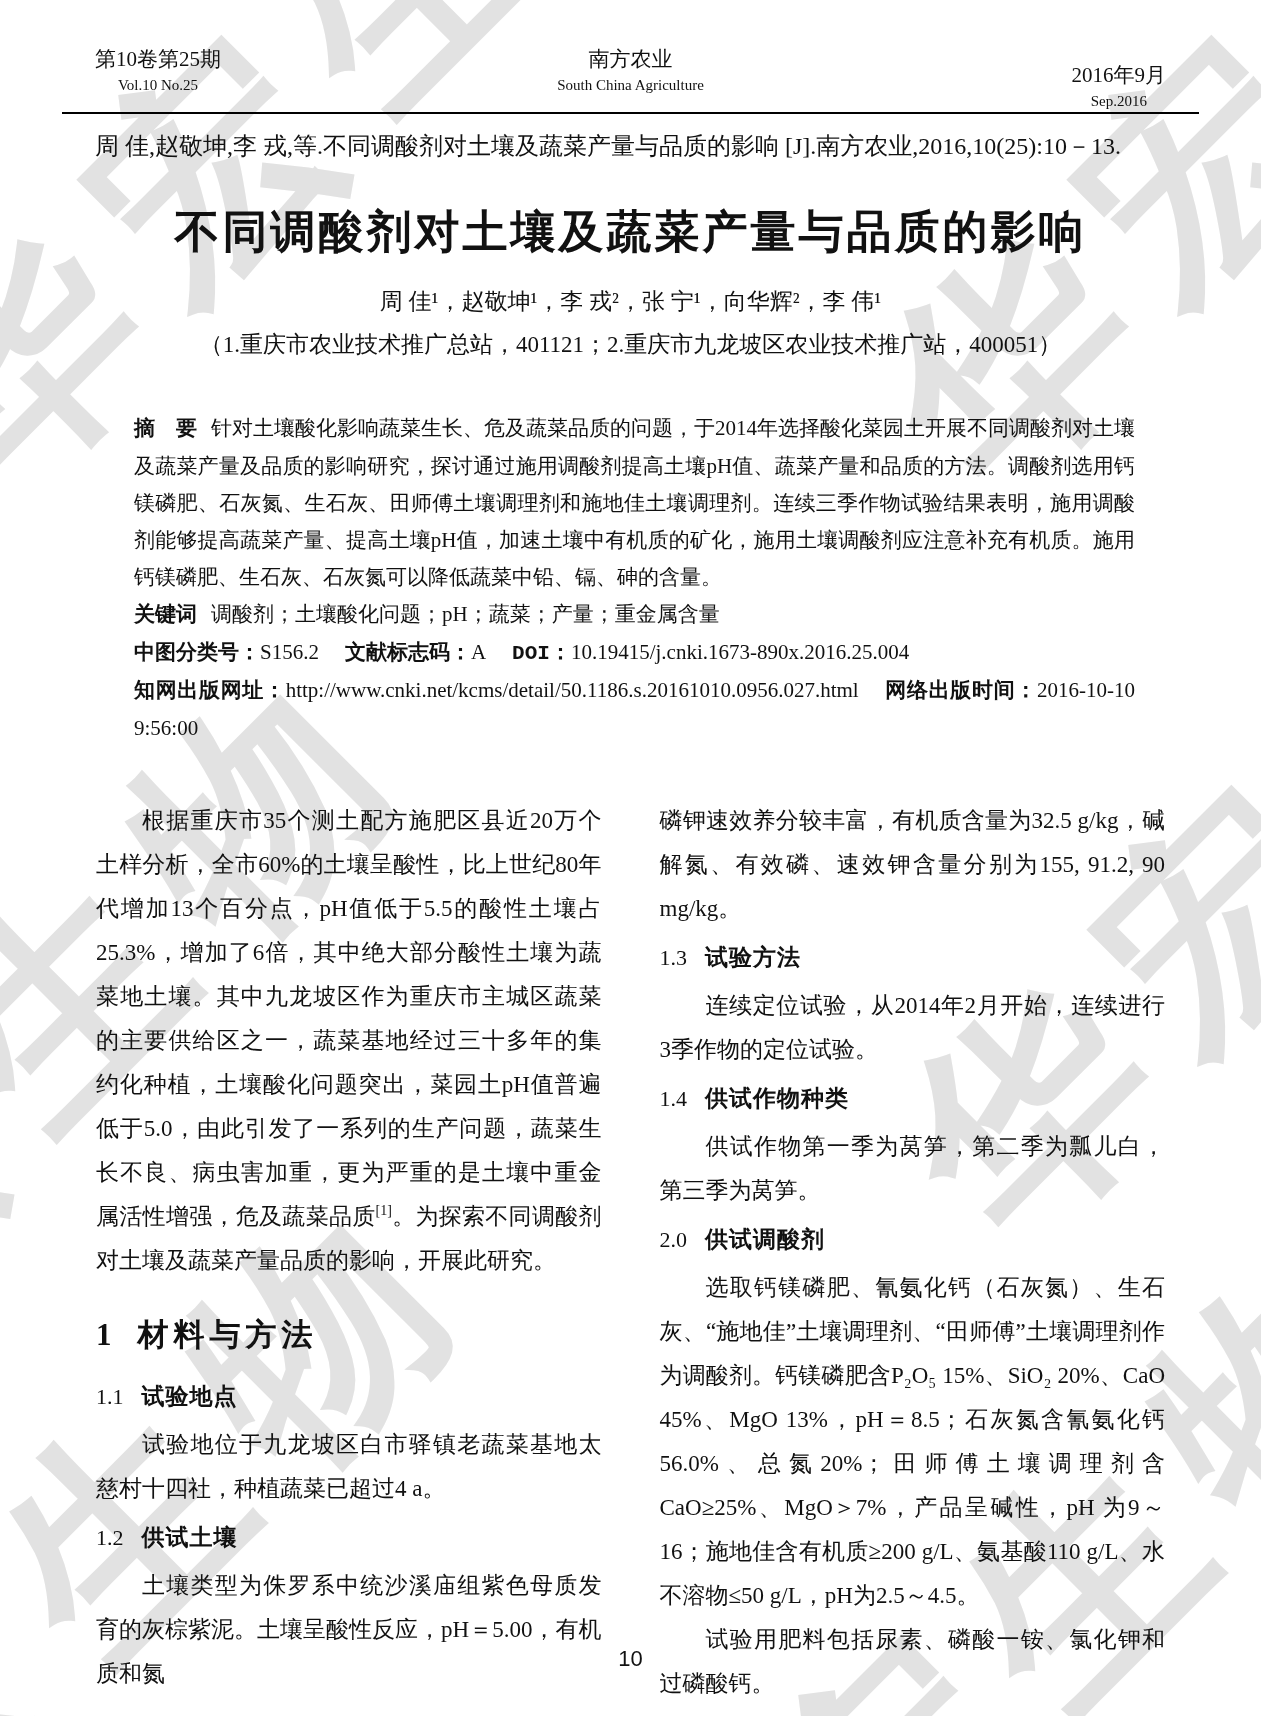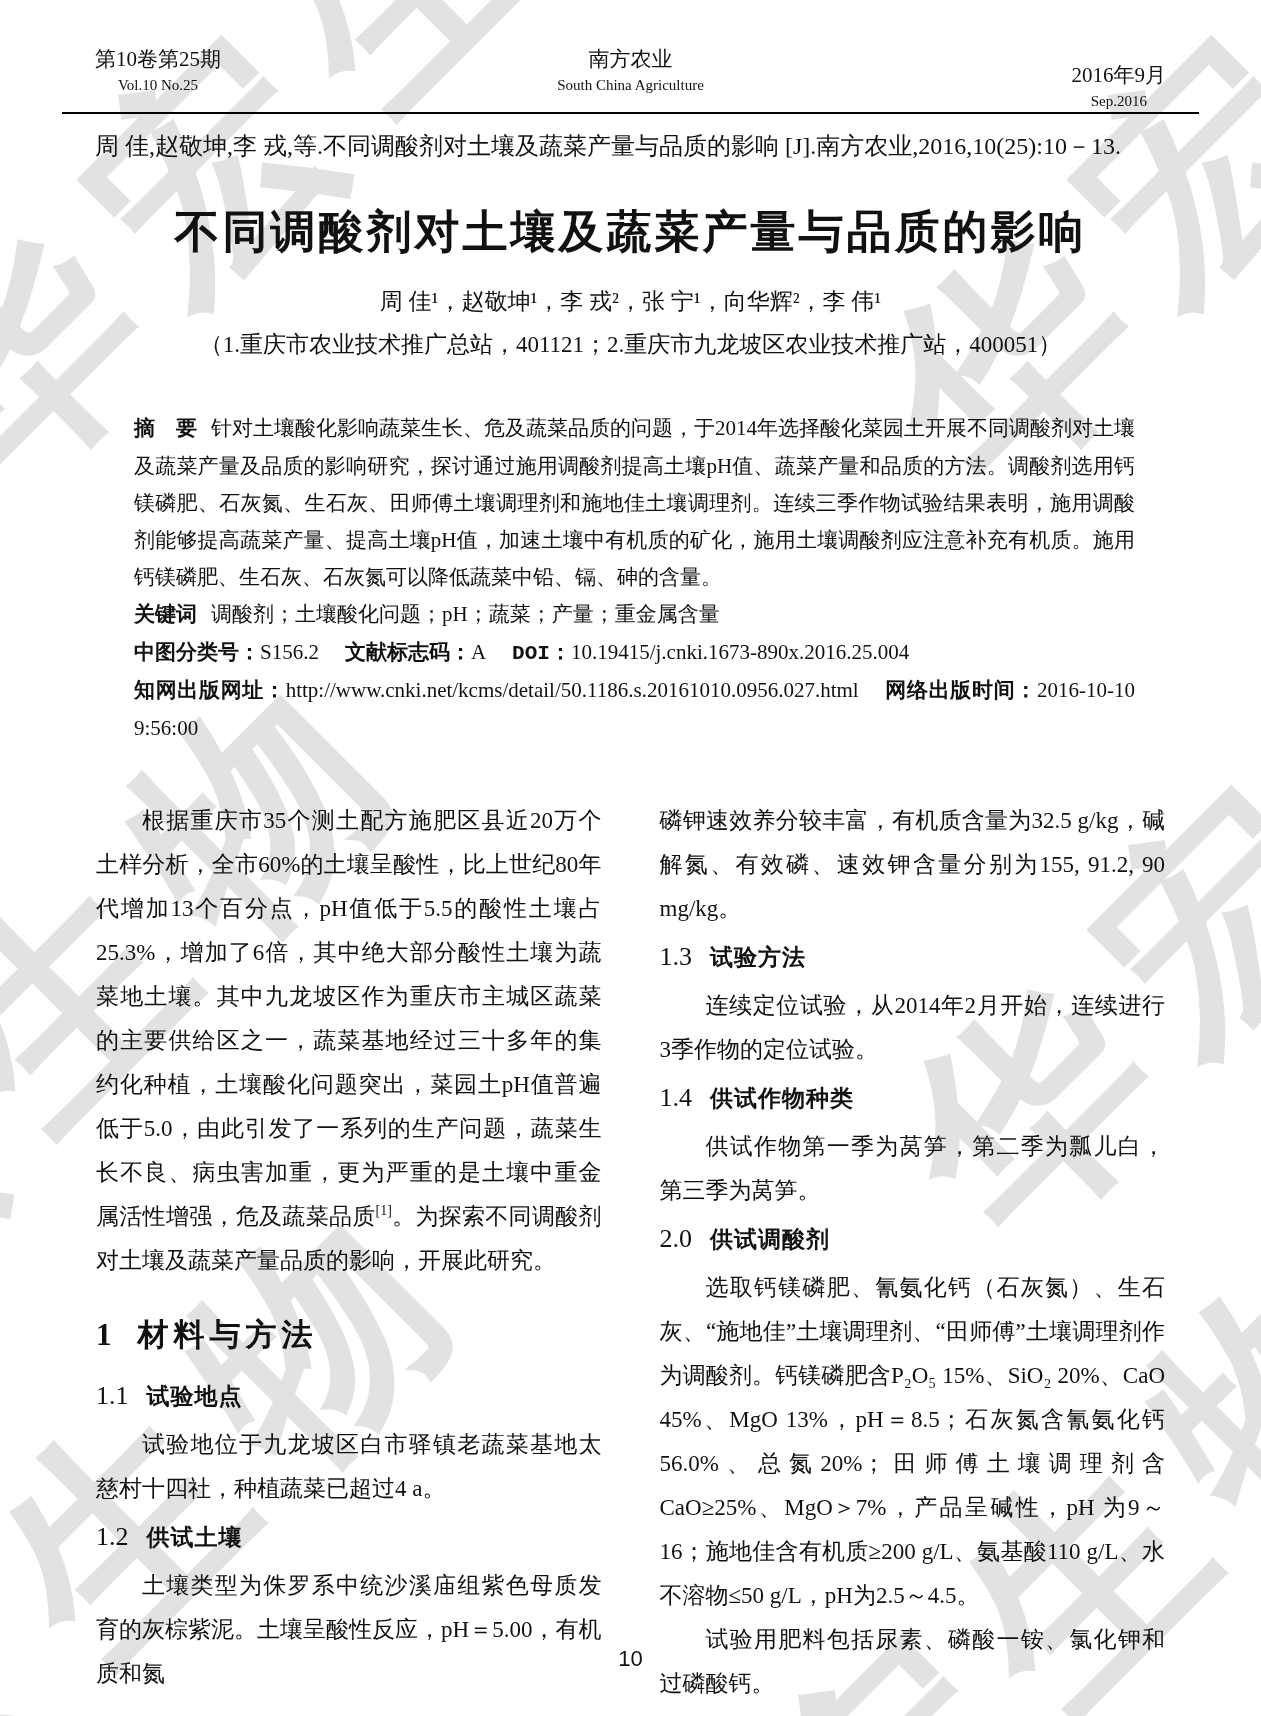--- a/index.html
+++ b/index.html
@@ -45,21 +45,21 @@
   .abstract .gap{margin-left:26px;}
   
   .columns{display:flex;gap:58px;margin:52px 96px 0;}
   .col{flex:1;font-size:23px;line-height:44px;text-align:justify;}
   .col p{margin:0;text-indent:2em;}
   .col p.noindent{text-indent:0;}
   .h-main{margin:30px 0 14px;line-height:44px;}
   .h-main .num{font-weight:bold;font-size:31px;margin-right:26px;}
   .h-main .txt{font-family:"Liberation Sans","DejaVu Sans",sans-serif;font-weight:bold;font-size:31px;letter-spacing:5px;}
   .h-sub{margin:4px 0;line-height:44px;}
-  .h-sub .num{font-size:26px;margin-right:18px;}
+  .h-sub .num{font-size:22px;margin-right:18px;}
   .h-sub .txt{font-family:"Liberation Sans","DejaVu Sans",sans-serif;font-weight:bold;font-size:23px;letter-spacing:1px;}
   sup.cite{font-size:14px;vertical-align:super;line-height:0;}
   
   .footnote{margin-top:26px;font-size:19px;line-height:30px;text-align:left;}
   .footnote-rule{width:400px;height:2px;background:#000;margin-bottom:8px;}
   
   .page-num{position:absolute;left:0;right:0;bottom:44px;text-align:center;
     font-size:22px;font-family:"Liberation Sans","DejaVu Sans",sans-serif;z-index:1;}
 </style>
 </head>

